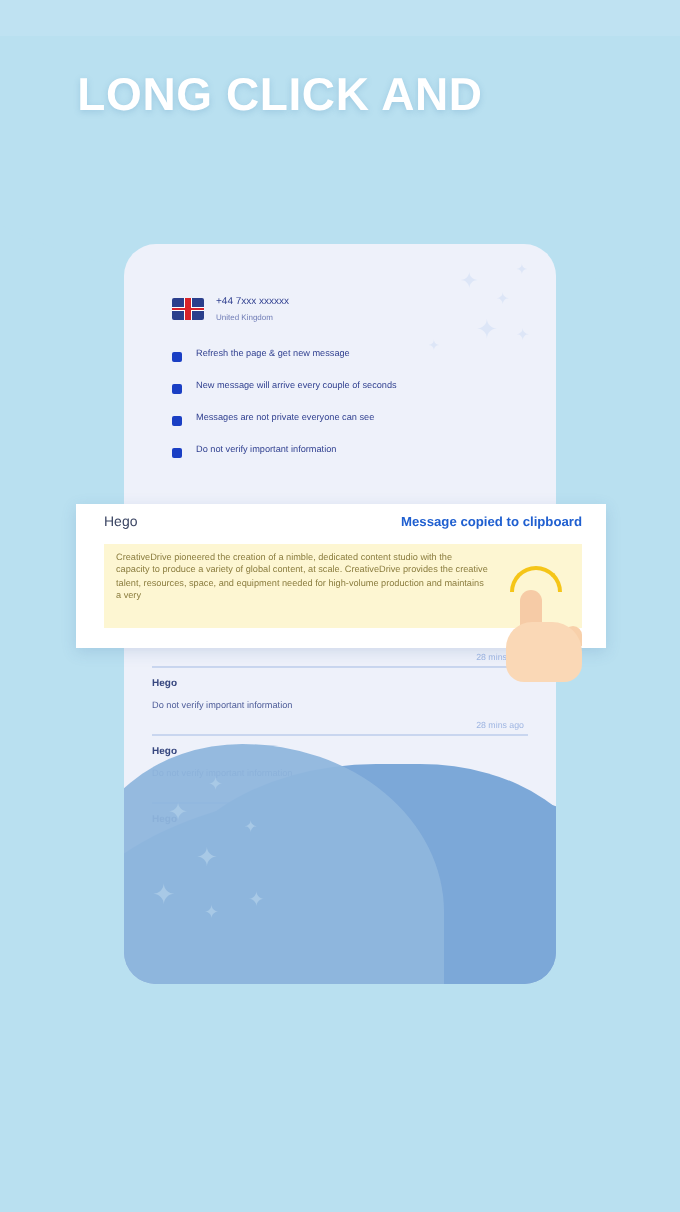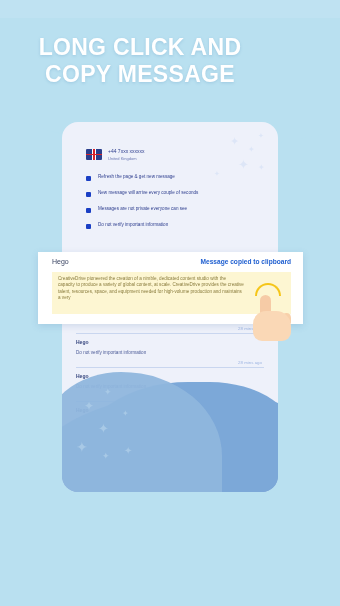--- a/index.html
+++ b/index.html
@@ -157,21 +157,20 @@
 <div id="stage">
 
   <div class="bg-base"></div>
   <div class="bg-dark-arc"></div>
   <div class="bg-mid-arc"></div>
   <div class="bg-light-wave"></div>
   <div class="bg-light-wave2"></div>
 
   <div class="headline">
     <span>LONG CLICK AND</span>
-    <span class="l2">COPY MESSAGE</span>
   </div>
 
   <div class="phone">
     <div class="phone-inner">
 
       <span class="spark" style="left:168px;top:14px;font-size:11px;">✦</span>
       <span class="spark" style="left:186px;top:24px;font-size:8px;">✦</span>
       <span class="spark" style="left:196px;top:10px;font-size:7px;">✦</span>
       <span class="spark" style="left:176px;top:36px;font-size:13px;">✦</span>
       <span class="spark" style="left:196px;top:42px;font-size:8px;">✦</span>

